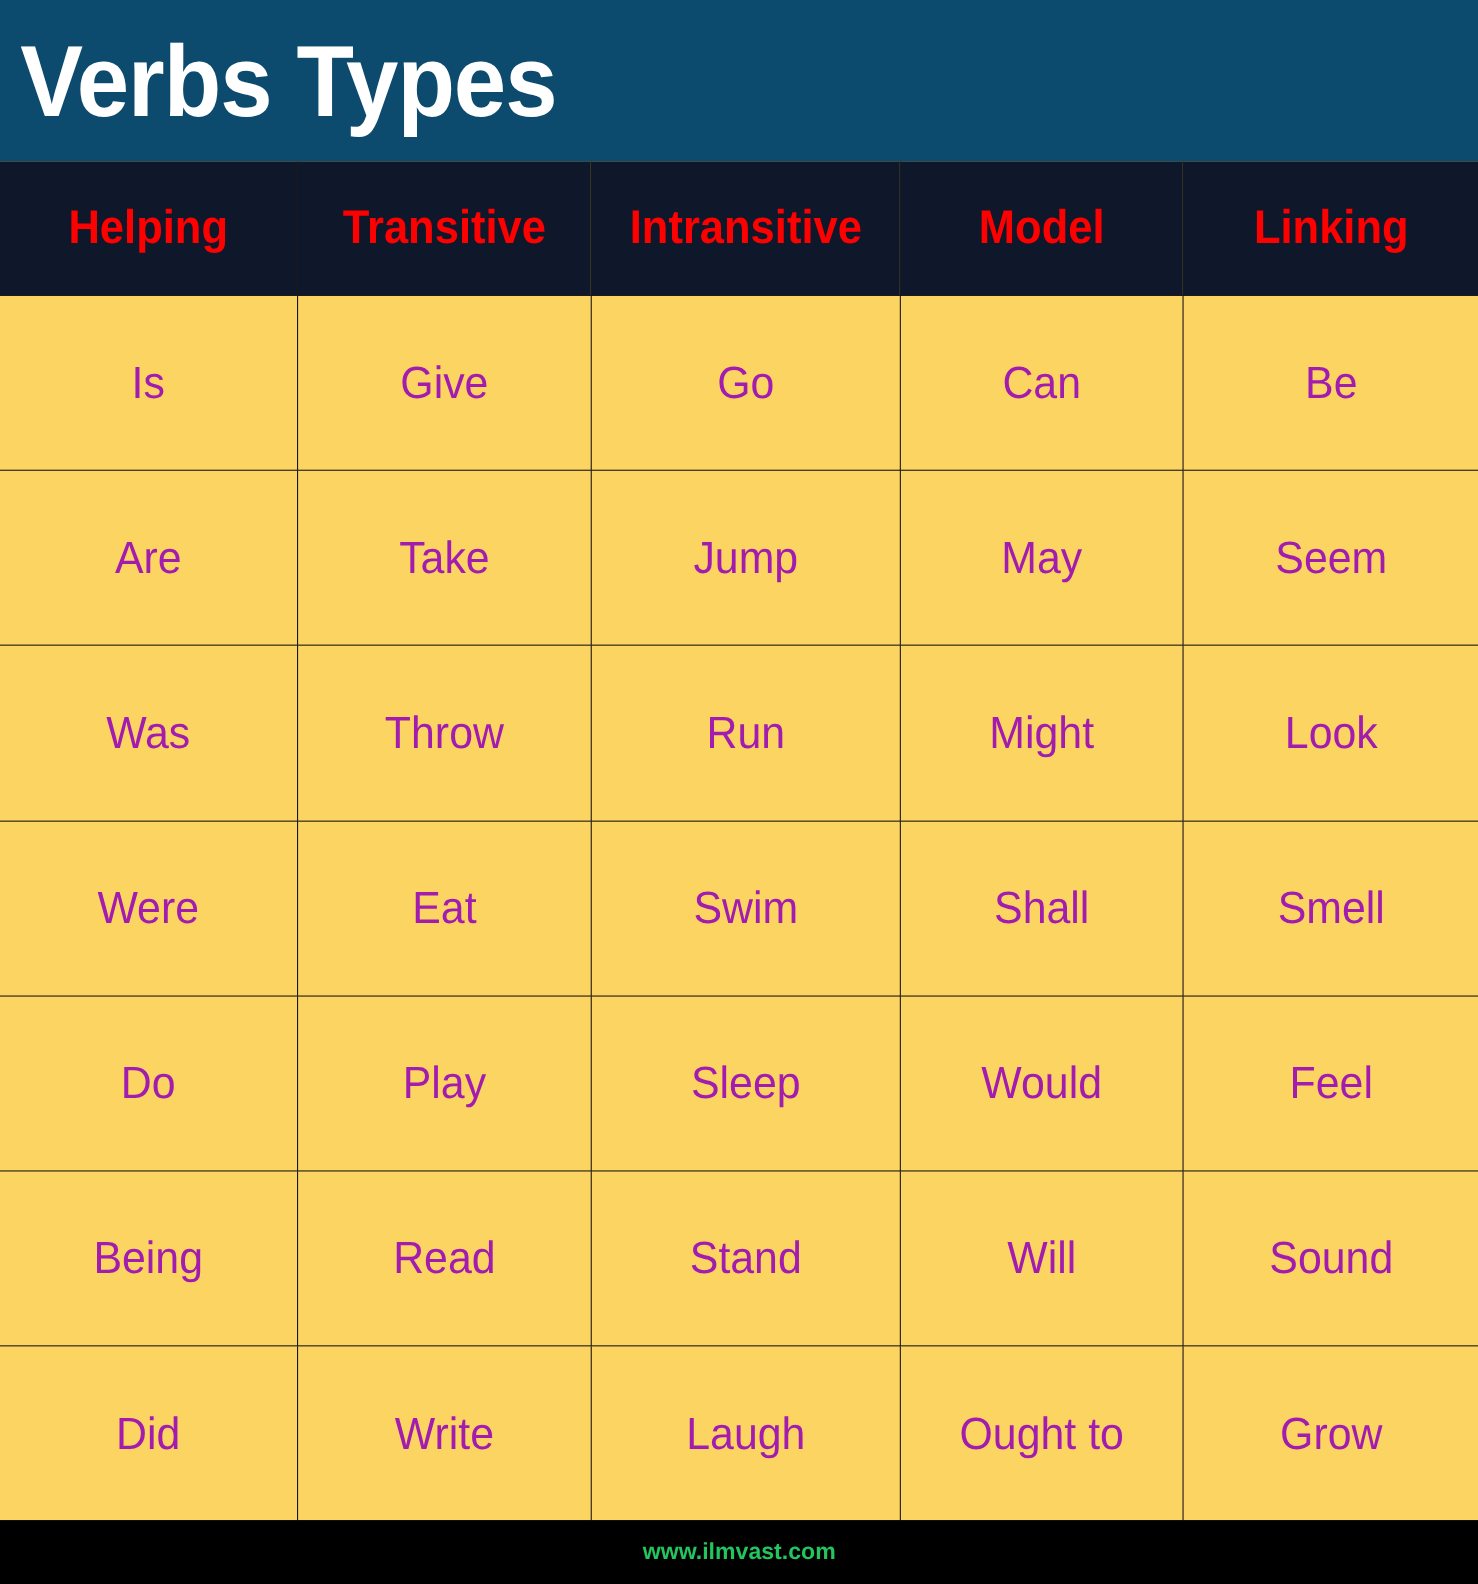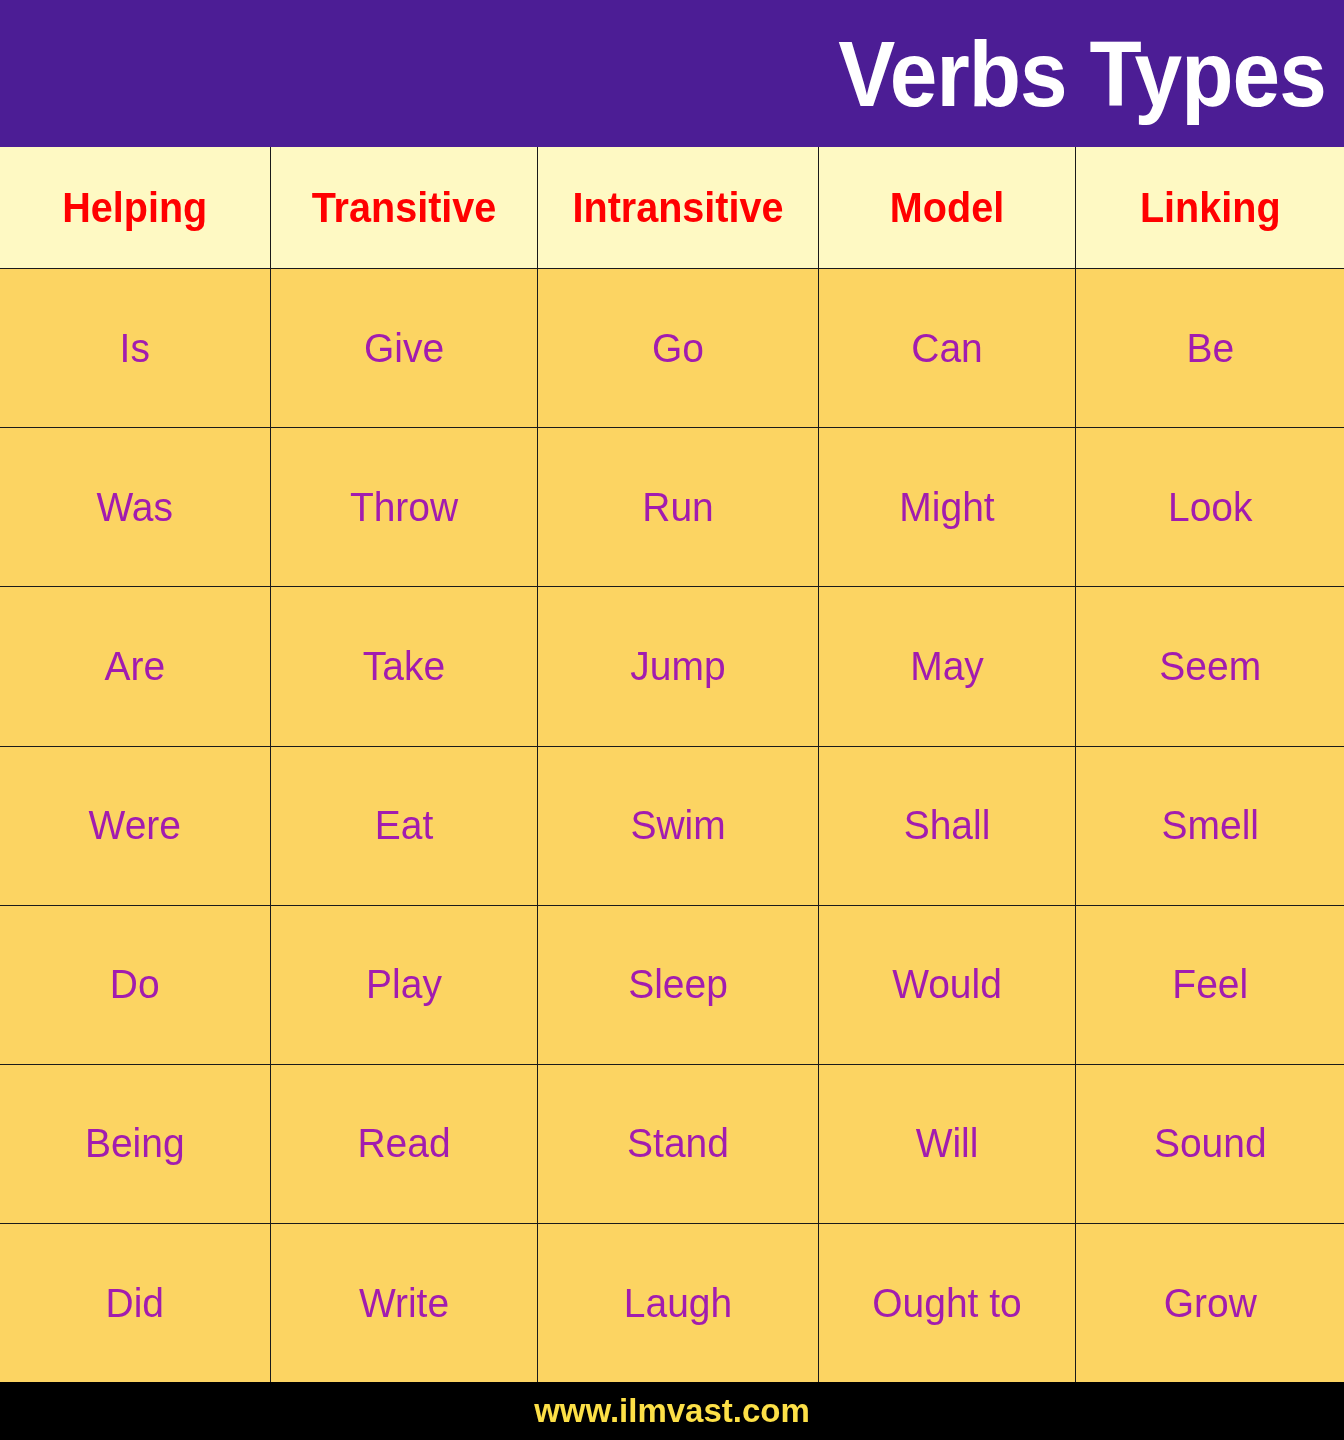--- a/index.html
+++ b/index.html
@@ -18,24 +18,24 @@
     height: 1440px;
     display: flex;
     flex-direction: column;
     background: #000000;
   }
 
   
   .title-band {
     height: 147px;
     min-height: 147px;
-    background: #4c1d95;
+    background: #0c4a6e;
     display: flex;
     align-items: center;
-    justify-content: flex-end;
+    justify-content: flex-start;
   }
   .title-text {
     color: #ffffff;
     font-family: "Liberation Sans", sans-serif;
     font-weight: bold;
     font-size: 92px;
     line-height: 1;
     letter-spacing: -1px;
     transform: scaleX(0.93);
     white-space: nowrap;
@@ -66,21 +66,21 @@
     text-align: center;
     vertical-align: middle;
     padding: 0;
   }
   table.verb-table th:first-child,
   table.verb-table td:first-child { border-left: none; }
   table.verb-table th:last-child,
   table.verb-table td:last-child { border-right: none; }
 
   table.verb-table thead th {
-    background: #fef9c3;
+    background: #0f172a;
     color: #FF0000;
     font-weight: bold;
     font-size: 43px;
     height: 121px;
     border-top: none;
     font-family: "Liberation Sans", sans-serif;
     transform: none;
   }
   .th-inner {
     display: block;
@@ -106,23 +106,23 @@
   
   .footer-band {
     height: 58px;
     min-height: 58px;
     background: #000000;
     display: flex;
     align-items: center;
     justify-content: center;
   }
   .footer-text {
-    color: #fde047;
+    color: #22c55e;
     font-weight: bold;
-    font-size: 33px;
+    font-size: 21px;
     font-family: "Liberation Sans", sans-serif;
     letter-spacing: 0px;
   }
 </style>
 </head>
 <body>
 
 <div class="page">
 
   <div class="title-band">
@@ -170,50 +170,50 @@
             </td>
           <td>
               <span class="td-inner">Can</span>
             </td>
           <td>
               <span class="td-inner">Be</span>
             </td>
         </tr>
         <tr>
           <td>
+              <span class="td-inner">Are</span>
+            </td>
+          <td>
+              <span class="td-inner">Take</span>
+            </td>
+          <td>
+              <span class="td-inner">Jump</span>
+            </td>
+          <td>
+              <span class="td-inner">May</span>
+            </td>
+          <td>
+              <span class="td-inner">Seem</span>
+            </td>
+        </tr>
+        <tr>
+          <td>
               <span class="td-inner">Was</span>
             </td>
           <td>
               <span class="td-inner">Throw</span>
             </td>
           <td>
               <span class="td-inner">Run</span>
             </td>
           <td>
               <span class="td-inner">Might</span>
             </td>
           <td>
               <span class="td-inner">Look</span>
-            </td>
-        </tr>
-        <tr>
-          <td>
-              <span class="td-inner">Are</span>
-            </td>
-          <td>
-              <span class="td-inner">Take</span>
-            </td>
-          <td>
-              <span class="td-inner">Jump</span>
-            </td>
-          <td>
-              <span class="td-inner">May</span>
-            </td>
-          <td>
-              <span class="td-inner">Seem</span>
             </td>
         </tr>
         <tr>
           <td>
               <span class="td-inner">Were</span>
             </td>
           <td>
               <span class="td-inner">Eat</span>
             </td>
           <td>

